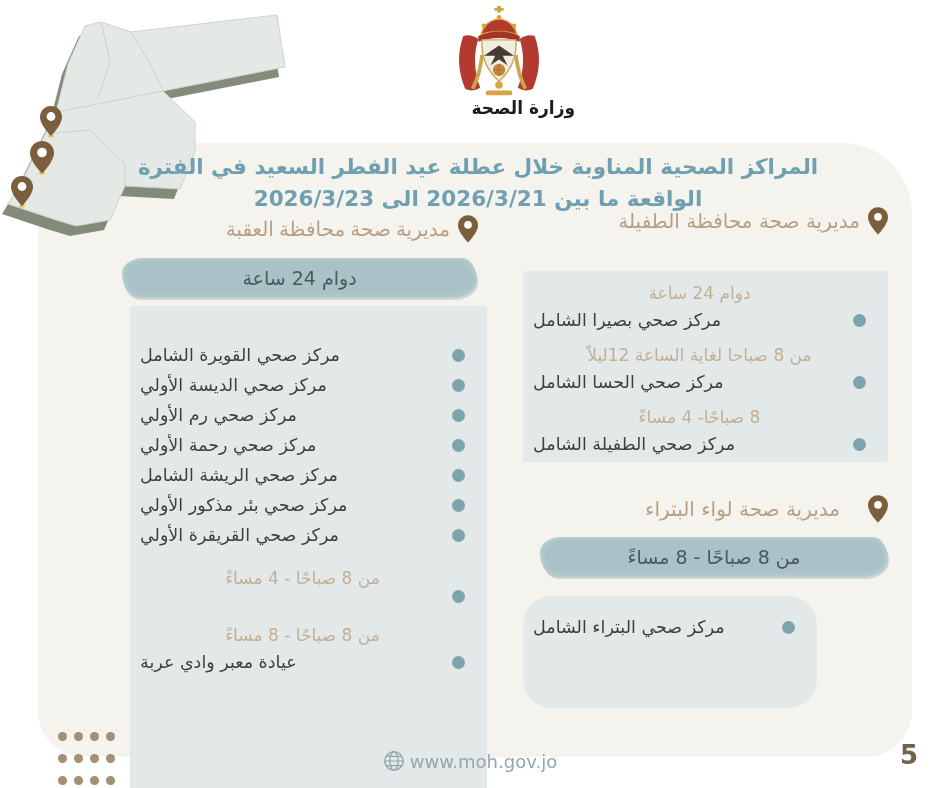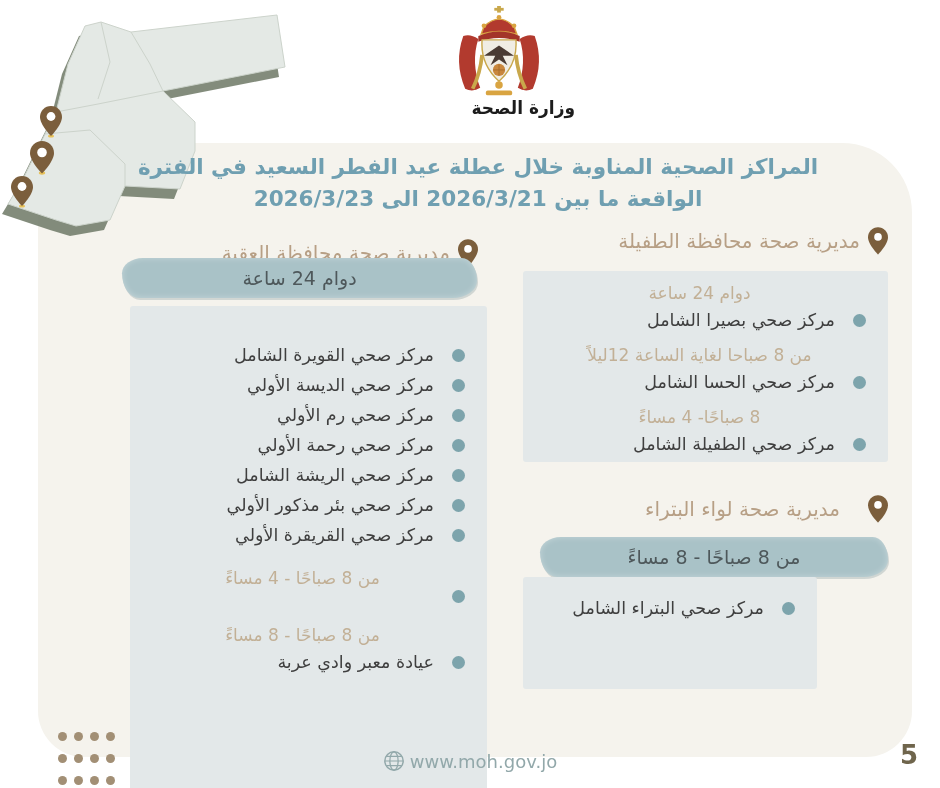--- a/index.html
+++ b/index.html
@@ -21,38 +21,38 @@
   .crest{position:absolute;left:441px;top:6px;width:116px;height:94px;}
   .calligraphy{position:absolute;left:425px;top:98px;width:150px;text-align:right;
     font-size:17px;font-weight:bold;color:#1c1c1c;transform:scaleY(1.05);}
   
   .title{position:absolute;left:120px;top:151px;width:716px;text-align:center;
     color:var(--title);font-size:21.5px;font-weight:bold;line-height:32px;}
   
   .sec-header{position:absolute;display:flex;align-items:center;justify-content:flex-start;
     gap:8px;color:var(--tan);font-size:20px;height:34px;}
   .sec-header .pin-svg{flex:0 0 auto;}
-  .hdr-aqaba{left:120px;top:236px;width:358px;}
-  .hdr-tafileh{left:523px;top:224px;width:365px;text-align:center;}
+  .hdr-aqaba{left:120px;top:212px;width:358px;font-family:Liberation Serif, serif;}
+  .hdr-tafileh{left:523px;top:204px;width:365px;text-align:center;}
   .hdr-petra{left:523px;top:492px;width:365px;gap:28px;}
   
   .banner{position:absolute;background:var(--teal);color:var(--teal_text);
     display:flex;align-items:center;justify-content:center;font-size:19px;
     border-radius:22px 16px 26px 18px / 16px 24px 18px 26px;
     box-shadow:inset 0 0 6px rgba(255,255,255,.35), 1px 2px 0 rgba(140,160,163,.35);}
   .banner-aqaba{left:122px;top:258px;width:355px;height:40px;}
   .banner-petra{left:540px;top:537px;width:348px;height:40px;}
   
   .box{position:absolute;background:var(--box);border-radius:3px;direction:rtl;}
   .box-aqaba{left:120px;top:306px;width:357px;height:528px;padding:34px 22px 0 10px;margin-left:10px;}
   .box-tafileh{left:523px;top:271px;width:365px;height:191px;padding:10px 22px 0 10px;}
-  .box-petra{left:523px;top:577px;width:294px;height:112px;padding:16px 22px 0 10px;}
+  .box-petra{left:523px;top:596px;width:294px;height:112px;padding:16px 22px 0 10px;border-radius:29px;}
   .sched{color:var(--tan_light);font-size:17px;text-align:center;line-height:24px;}
   .item{display:flex;align-items:center;gap:18px;line-height:30px;
-    color:var(--item);font-size:17.5px;}
+    color:var(--item);font-size:17.5px;justify-content:space-between;}
   .bullet{flex:0 0 auto;width:13px;height:13px;border-radius:50%;background:var(--bullet);}
   .mt8{margin-top:8px;} .mt16{margin-top:16px;} .mt20{margin-top:20px;}
   
   .footer{position:absolute;left:0;top:750px;width:940px;display:flex;
     align-items:center;justify-content:center;gap:5px;color:var(--url);font-size:18px;}
   .pagenum{position:absolute;left:900px;top:740px;color:var(--pagenum);
     font-size:26px;font-weight:bold;}
   .dots{position:absolute;left:58px;top:732px;display:grid;
     grid-template-columns:repeat(4,9px);gap:13px 7px;}
   .dots i{width:9px;height:9px;border-radius:50%;background:var(--dots);display:block;}

